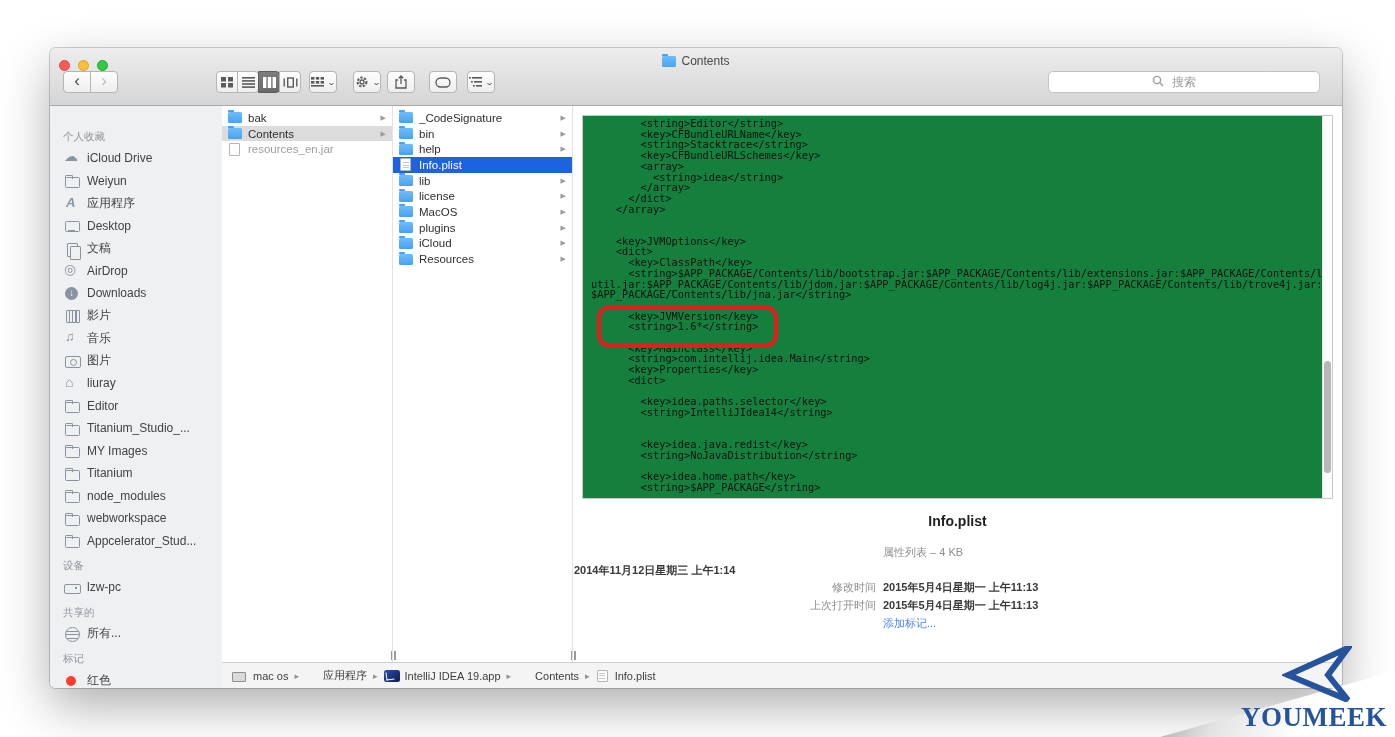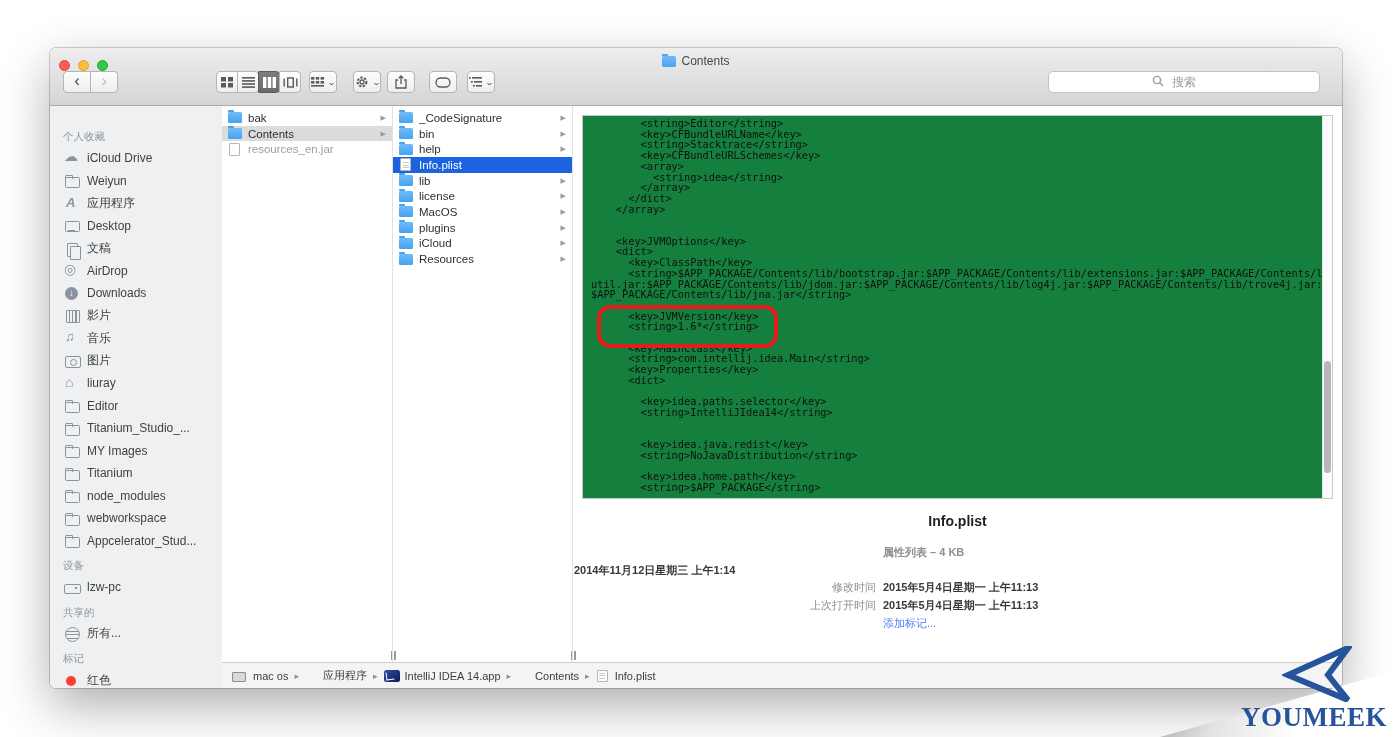--- a/index.html
+++ b/index.html
@@ -147,21 +147,21 @@
                border-radius:4px; background:#b7b7b7; }
   .redbox { position:absolute; left:14px; top:189px; width:181px; height:43px;
             border:4px solid #e81b1e; border-radius:13px; pointer-events:none; }
 
   .info-title { position:absolute; top:407px; left:0; width:767px; text-align:center;
                 font-size:14px; font-weight:bold; color:#1f1f1f; }
   .info-rows { position:absolute; top:438px; left:0; right:0; }
   .irow { display:flex; height:17.6px; font-size:11px; align-items:center; }
   .irow .ilabel { width:309px; text-align:right; padding-right:7px; color:#8e8e8e; }
   .irow .ivalue { color:#393939; font-weight:bold; }
-  .irow .ivalue.muted { color:#8e8e8e; font-weight:bold; }
+  .irow .ivalue.muted { color:#8e8e8e; font-weight:normal; }
   .irow .ivalue.link  { color:#4a80f5; font-weight:normal; cursor:pointer; }
 
   
   .rh { position:absolute; bottom:28px; width:10px; height:9px; display:flex; gap:2px;
         justify-content:center; }
   .rh i { width:1.5px; height:9px; background:#9a9a9a; }
   .rh1 { left:338px; } .rh2 { left:518px; }
 
   
   .pathbar { position:absolute; left:172px; right:0; bottom:0; height:26px; background:#f4f4f4;
@@ -603,21 +603,21 @@
       <div class="pb-item">
             <span class="pb-ic computer-icon ic"></span>
             <span class="lbl">mac os</span>
           </div>
           <div class="pb-item">
             <span class="pb-ic folder-icon"></span>
             <span class="lbl">应用程序</span>
           </div>
           <div class="pb-item">
             <span class="pb-ic intellij-icon ic"></span>
-            <span class="lbl">IntelliJ IDEA 14.app</span>
+            <span class="lbl">IntelliJ IDEA 19.app</span>
           </div>
           <div class="pb-item">
             <span class="pb-ic folder-icon"></span>
             <span class="lbl">Contents</span>
           </div>
           <div class="pb-item">
             <span class="pb-ic file-icon"></span>
             <span class="lbl">Info.plist</span>
           </div>
         </div>

